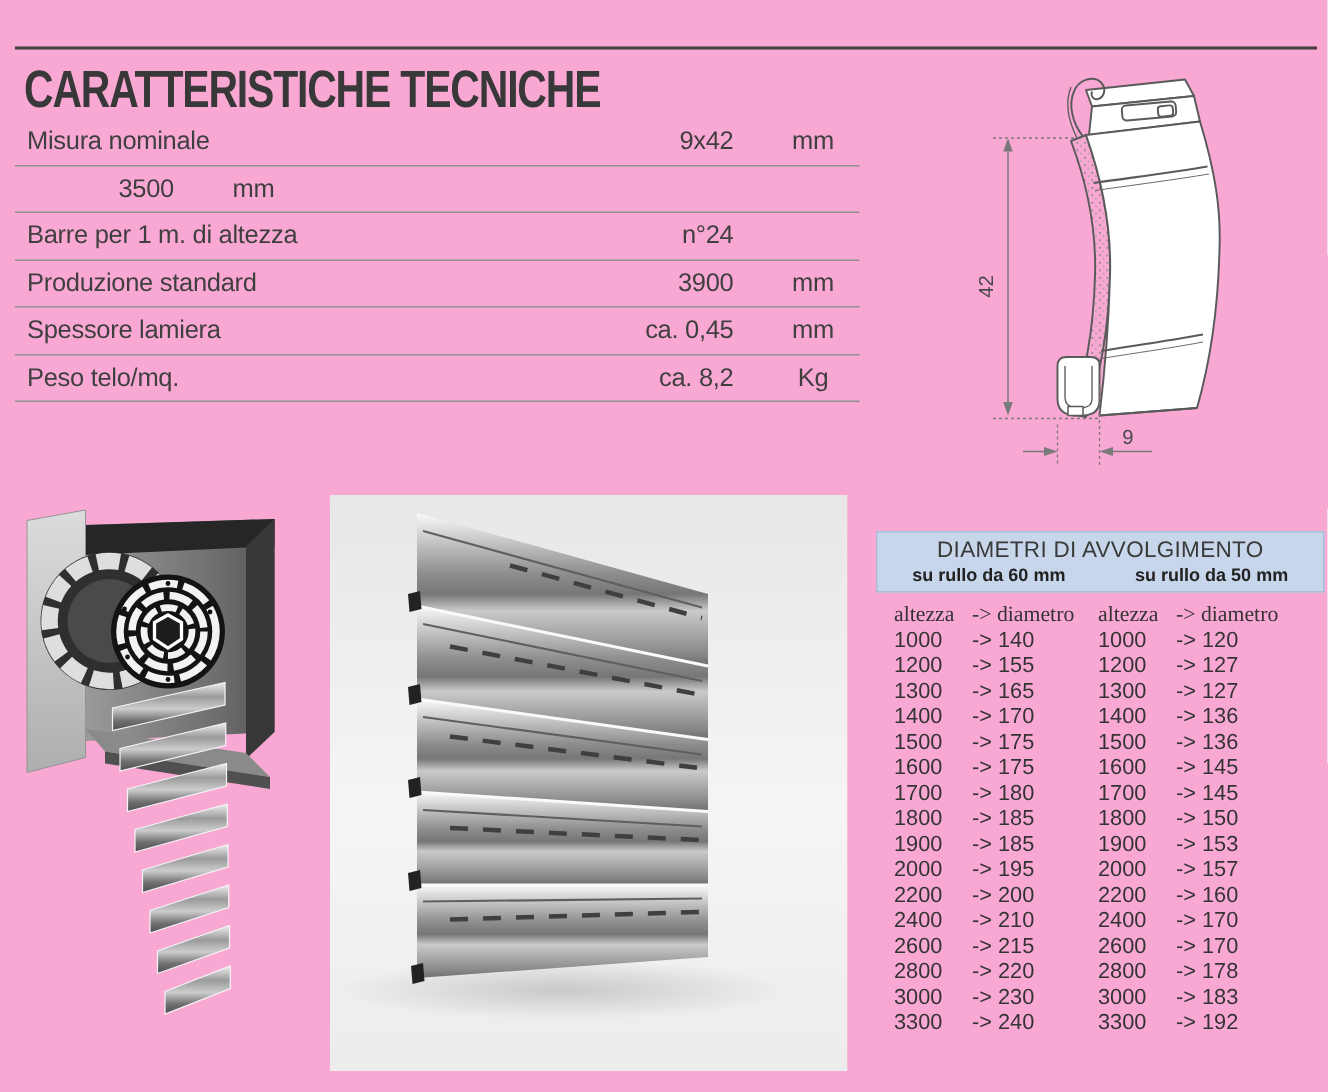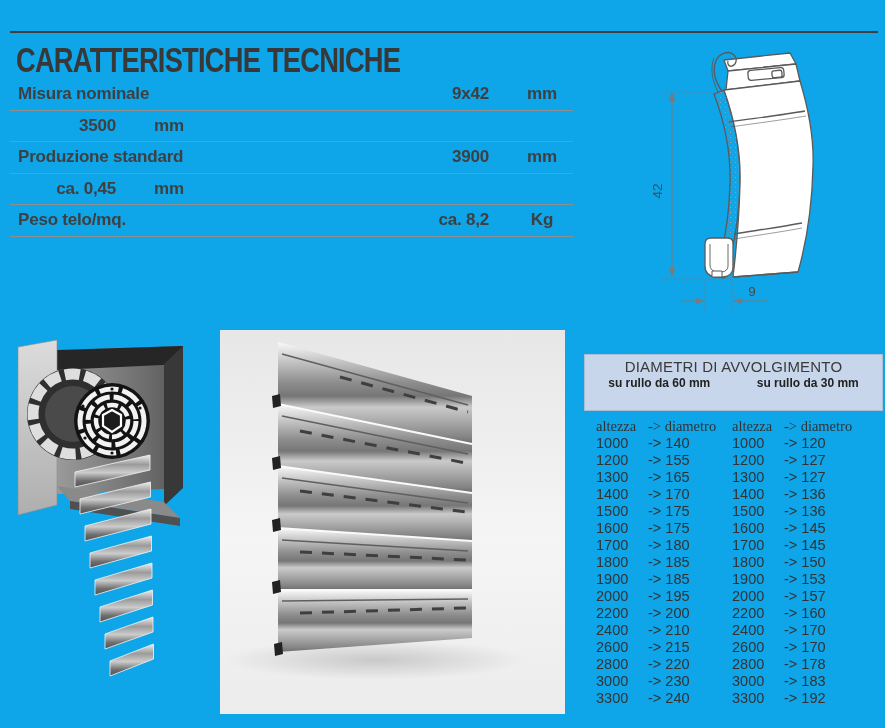--- a/index.html
+++ b/index.html
@@ -1,41 +1,41 @@
 <!DOCTYPE html>
 <html><head>
 <meta charset="utf-8">
 <style>
   html,body{margin:0;padding:0;background:#fff;}
   #page{
-    position:relative;width:885px;height:728px;background:#0ea5e9;overflow:hidden;
+    position:relative;width:885px;height:728px;background:#f9a8d4;overflow:hidden;
     font-family:"Liberation Sans",sans-serif;color:#3f3f3f;
   }
   
   .top-rule{position:absolute;left:10px;top:31px;width:868px;height:2px;background:#3f3f3f;}
   
   .page-title{
     position:absolute;left:16px;top:40px;
     font-size:35px;font-weight:bold;letter-spacing:-1px;color:#383838;
     transform:scaleX(.78);transform-origin:0 50%;white-space:nowrap;
   }
   
   .spec-table{position:absolute;left:10px;top:79px;width:563px;}
   .spec-row{
     display:flex;align-items:center;height:30.5px;
-    border-bottom:1px solid #8f8f8f;font-size:17px;letter-spacing:-.2px;color:#3f3f3f;font-weight:bold;
+    border-bottom:1px solid #8f8f8f;font-size:17px;letter-spacing:-.2px;color:#3f3f3f;
   }
   .spec-label{flex:1;padding-left:8px;}
   .spec-value{width:120px;text-align:right;padding-right:14px;box-sizing:border-box;}
   .spec-unit{width:70px;text-align:center;padding-left:8px;box-sizing:border-box;}
   
   .winding{position:absolute;left:584px;top:354px;width:300px;font-size:14.5px;color:#333;}
   .winding-header{
     background:#c7d6ea;border:1px solid #aabdd8;box-sizing:border-box;
-    width:299px;padding:3px 0 20px 0;text-align:center;
+    width:299px;padding:3px 0 4px 0;text-align:center;
   }
   .winding-title{font-size:15px;color:#3a3a3a;letter-spacing:.2px;}
   .winding-cols{display:flex;margin-top:1px;}
   .winding-col-header{flex:1;font-weight:bold;font-size:12px;color:#222;}
   .winding-grid{
     display:grid;grid-template-columns:52px 84px 52px 86px;
     margin-left:12px;margin-top:6px;row-gap:0;
   }
   .wt-cell{height:17px;line-height:17px;white-space:nowrap;}
   .wt-subheader{height:18px;line-height:18px;font-family:Liberation Serif, serif;}
@@ -56,25 +56,31 @@
       <div class="spec-row">
         <div class="spec-label">Misura nominale</div>
         <div class="spec-value">9x42</div>
         <div class="spec-unit">mm</div>
       </div>
       <div class="spec-row">
         <div class="spec-value">3500</div>
         <div class="spec-unit">mm</div>
       </div>
       <div class="spec-row">
+        <div class="spec-label">Barre per 1 m. di altezza</div>
+        <div class="spec-value">n°24</div>
+        <div class="spec-unit"></div>
+      </div>
+      <div class="spec-row">
         <div class="spec-label">Produzione standard</div>
         <div class="spec-value">3900</div>
         <div class="spec-unit">mm</div>
       </div>
       <div class="spec-row">
+        <div class="spec-label">Spessore lamiera</div>
         <div class="spec-value">ca. 0,45</div>
         <div class="spec-unit">mm</div>
       </div>
       <div class="spec-row">
         <div class="spec-label">Peso telo/mq.</div>
         <div class="spec-value">ca. 8,2</div>
         <div class="spec-unit">Kg</div>
       </div>
     </div>
 
@@ -242,21 +248,21 @@
         <polygon points="54,314 62,312 63,324 55,326"></polygon>
       </g>
     </g>
   </svg>
 
   <div class="winding">
     <div class="winding-header">
       <div class="winding-title">DIAMETRI DI AVVOLGIMENTO</div>
       <div class="winding-cols">
         <div class="winding-col-header">su rullo da 60 mm</div>
-        <div class="winding-col-header">su rullo da 30 mm</div>
+        <div class="winding-col-header">su rullo da 50 mm</div>
       </div>
     </div>
     <div class="winding-grid">
         <div class="wt-cell wt-subheader">altezza</div>
         <div class="wt-cell wt-subheader">-&gt; diametro</div>
         <div class="wt-cell wt-subheader">altezza</div>
         <div class="wt-cell wt-subheader">-&gt; diametro</div>
         <div class="wt-cell">1000</div>
         <div class="wt-cell">-&gt; 140</div>
         <div class="wt-cell">1000</div>

